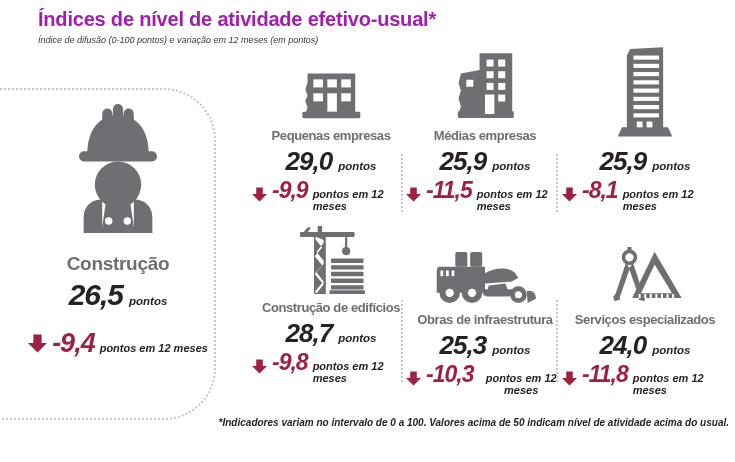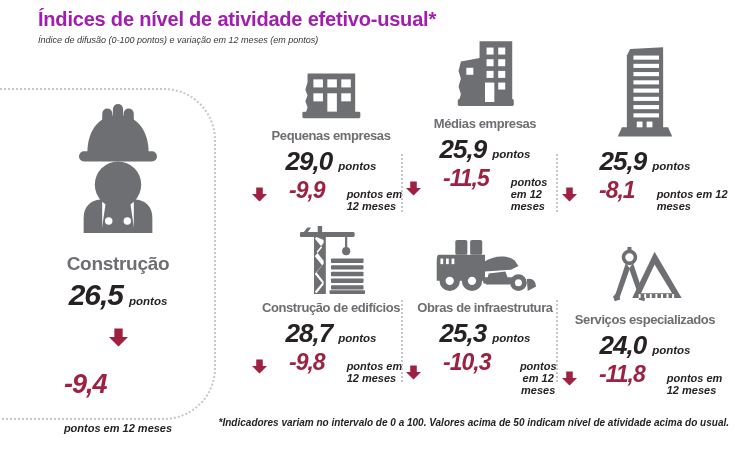--- a/index.html
+++ b/index.html
@@ -14,29 +14,29 @@
   
   .panel{position:absolute;left:-12px;top:88px;width:228px;height:332px;
          border:2px dotted #c6c7c9;border-left:none;border-radius:0 52px 52px 0;
          box-sizing:border-box;}
   .panel-inner{display:flex;flex-direction:column;align-items:center;
                padding:13px 0 0 34px;}
   .panel-inner .big-icon{width:96px;height:130px;}
   .panel-label{margin-top:20px;font-size:19px;font-weight:700;color:#6d6e71;letter-spacing:-0.3px;}
   .panel .value-line{margin-top:3px;}
   .panel .value{font-size:30px;}
-  .panel .change-line{margin-top:16px;flex-direction:column;}
+  .panel .change-line{margin-top:16px;}
   .panel .change{font-size:27px;}
   .panel .arrow-icon svg{width:19px;height:19px;}
 
   
   .value-line{display:flex;align-items:baseline;justify-content:center;gap:6px;}
   .value{font-style:italic;font-weight:800;font-size:26px;color:#262223;letter-spacing:-1px;}
   .vunit{font-style:italic;font-weight:700;font-size:11.5px;color:#262223;}
-  .change-line{display:flex;align-items:baseline;justify-content:center;gap:22px;}
+  .change-line{display:flex;align-items:baseline;justify-content:center;gap:5px;}
   .change{font-style:italic;font-weight:800;font-size:23px;color:#9e2142;letter-spacing:-1px;}
   .cunit{font-style:italic;font-weight:700;font-size:11px;color:#262223;}
   .arrow-icon{align-self:center;line-height:0;}
   .arrow-icon svg{width:15px;height:15px;display:block;}
 
   
   .cell{position:absolute;display:flex;flex-direction:column;align-items:center;
         justify-content:flex-end;box-sizing:border-box;}
   .cell .icon-box{margin-bottom:6px;line-height:0;}
   .cell .label{font-size:13px;font-weight:700;color:#6d6e71;letter-spacing:-0.4px;

